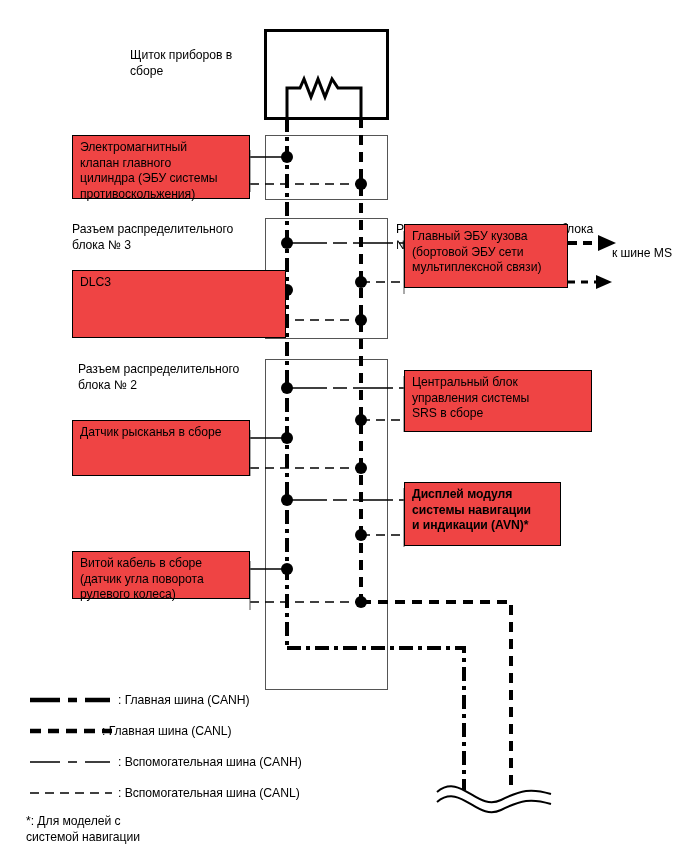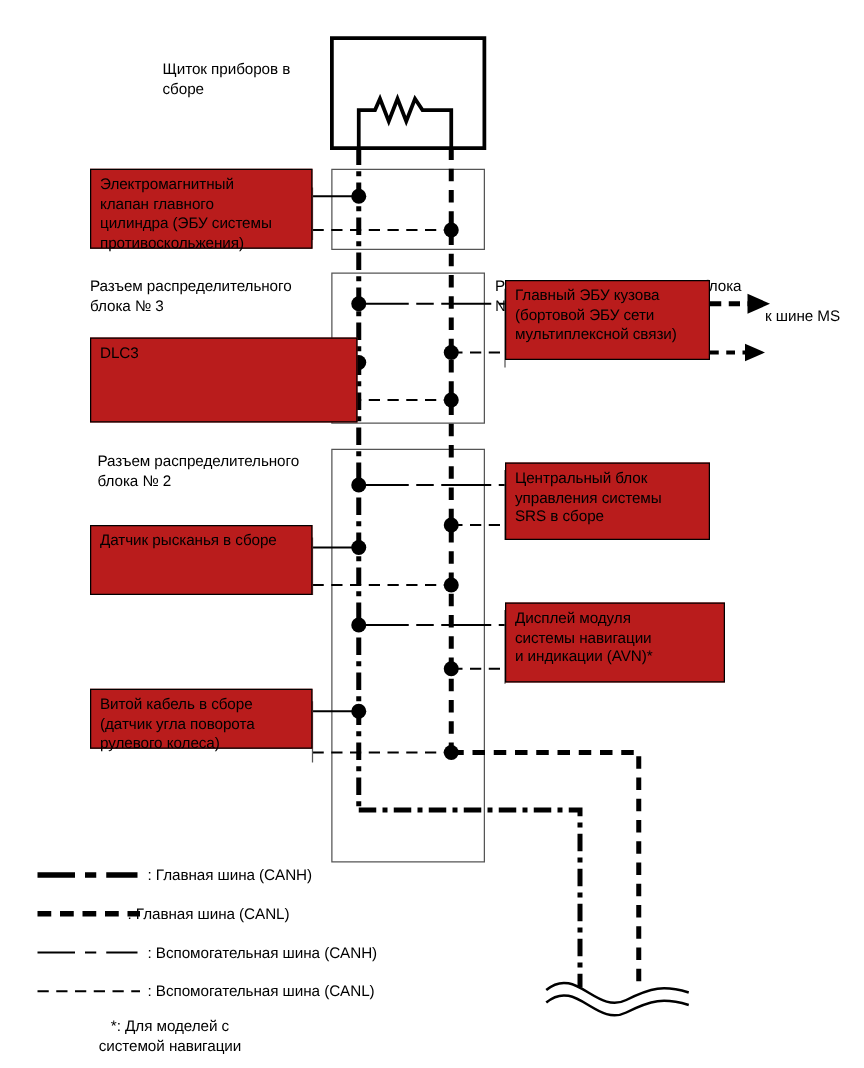--- a/index.html
+++ b/index.html
@@ -6,21 +6,21 @@
   body{
     width:691px;height:854px;position:relative;overflow:hidden;
     font-family:"Liberation Sans","DejaVu Sans",sans-serif;
     color:#000;
   }
   #diagram{position:absolute;left:0;top:0;width:691px;height:854px;}
   .boxlbl{
     position:absolute;
     box-sizing:border-box;
     border:1px solid #000;
-    background:#b91c1c;
+    background:#ef4444;
     font-size:12.2px;
     line-height:15.5px;
     padding:4px 6px 3px 7px;
     white-space:pre-line;
     letter-spacing:-0.05px;
   }
   .plainlbl{
     position:absolute;
     font-size:12.2px;
     line-height:15.5px;
@@ -157,33 +157,33 @@
 
 <div class="boxlbl" style="left:404px;top:224px;width:164px;height:64px;">Главный ЭБУ кузова
 (бортовой ЭБУ сети
 мультиплексной связи)</div>
 
 <div class="plainlbl" style="left:612px;top:246px;width:89px;">к шине MS</div>
 
 <div class="plainlbl" style="left:78px;top:362px;width:200px;">Разъем распределительного
 блока № 2</div>
 
-<div class="boxlbl" style="left:404px;top:370px;width:164px;height:62px;">Центральный блок
+<div class="boxlbl" style="left:404px;top:370px;width:188px;height:62px;">Центральный блок
 управления системы
 SRS в сборе</div>
 
 <div class="boxlbl" style="left:72px;top:420px;width:178px;height:56px;">Датчик рысканья в сборе</div>
 
-<div class="boxlbl" style="left:404px;top:482px;width:176px;height:64px;">Дисплей модуля
+<div class="boxlbl" style="left:404px;top:482px;width:157px;height:64px;font-weight:bold;">Дисплей модуля
 системы навигации
 и индикации (AVN)*</div>
 
 <div class="boxlbl" style="left:72px;top:551px;width:178px;height:48px;">Витой кабель в сборе
 (датчик угла поворота
 рулевого колеса)</div>
 
 <div class="legend-text" style="left:118px;top:693px;">: Главная шина (CANH)</div>
 <div class="legend-text" style="left:102px;top:724px;text-align:right;">: Главная шина (CANL)</div>
 <div class="legend-text" style="left:118px;top:755px;">: Вспомогательная шина (CANH)</div>
 <div class="legend-text" style="left:118px;top:786px;">: Вспомогательная шина (CANL)</div>
 
-<div class="footnote" style="left:26px;top:814px;width:220px;text-align:center;">*: Для моделей с
+<div class="footnote" style="left:26px;top:814px;width:220px;">*: Для моделей с
 системой навигации</div>
 
 </body></html>

